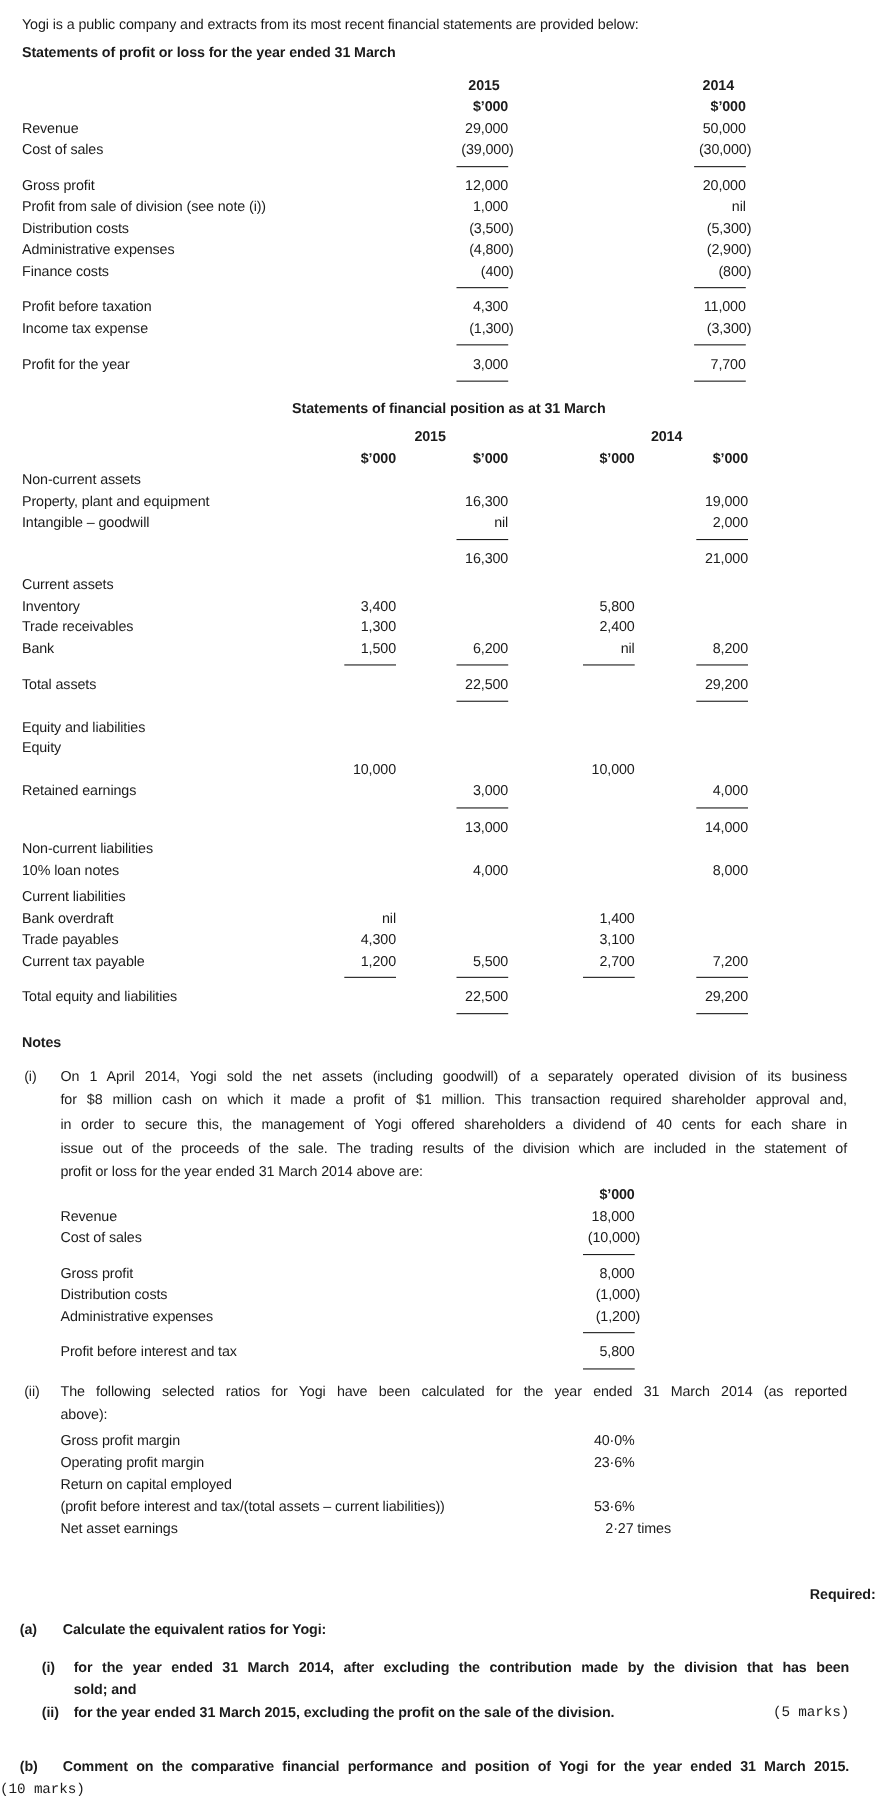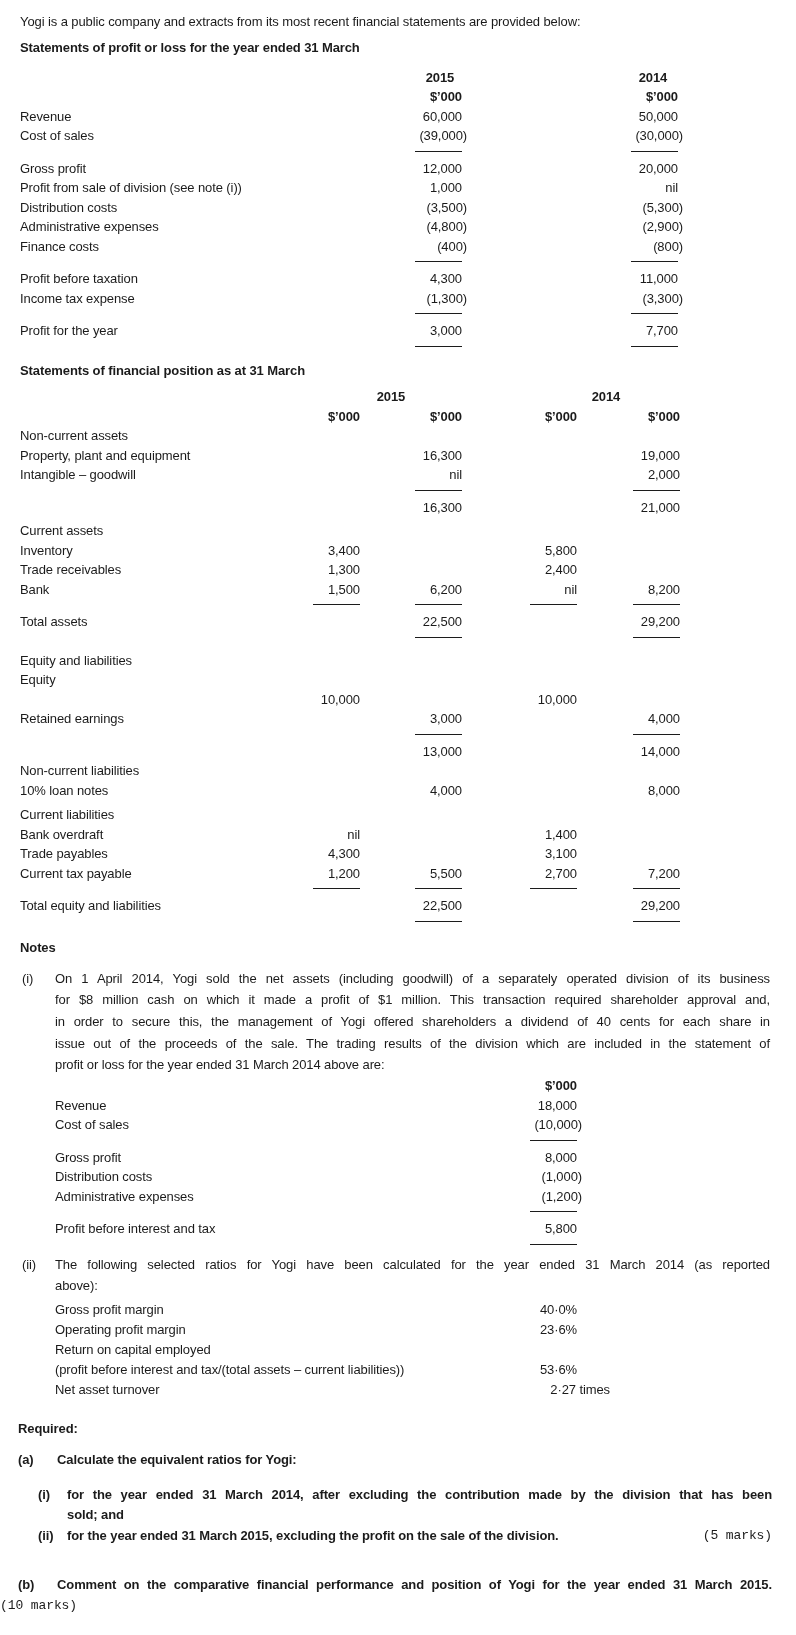--- a/index.html
+++ b/index.html
@@ -34,36 +34,36 @@
   .sofptbl{padding-left:20px;margin-top:7.5px;}
   .sofptbl .trow{grid-template-columns:280px 60px 102px 115px 103px;}
   .divtbl{margin-left:55px;margin-top:0;}
   .divtbl .trow{grid-template-columns:420px 102px;}
   .ratiotbl{margin:4.5px 0 0 55px;}
   .ratiotbl .trow{grid-template-columns:420px 102px;height:20px;line-height:20px;}
 
   
   .intro{margin:12px 0 0 20px;line-height:19px;}
   .pl-title{margin:7px 0 0 20px;line-height:19px;}
-  .sofp-title{margin:7px 0 0 20px;line-height:19px;}
+  .sofp-title{margin:7px 0 0 20px;line-height:19px;text-align:center;}
   .notes-h{margin:9px 0 0 20px;line-height:19.5px;}
 
   .note{display:flex;margin-left:22px;}
   .note .nmark{width:33px;flex:none;}
   .note .nbody{width:715px;flex:none;}
   .note-i{margin-top:10.5px;}
   .note-i .jline,.note-i .nmark{line-height:21.7px;}
   .note-ii{margin-top:2px;}
   .note-ii .jline,.note-ii .nmark{line-height:21px;}
 
   .jline{text-align:justify;text-align-last:justify;}
   .jline.last{text-align-last:auto;}
 
   
-  .required h2{margin:19px 0 0 18px;line-height:19.5px;}
+  .required h2{margin:40px 0 0 18px;line-height:19.5px;text-align:right;}
   .req-item,.req-sub{display:flex;font-weight:bold;}
   .req-item{margin:0 24px 0 18px;line-height:19.5px;}
   .req-item .rmark{width:39px;flex:none;}
   .req-sub{margin:0 24px 0 38px;line-height:20.5px;}
   .req-sub .rmark{width:29px;flex:none;}
   .req-item.a{margin-top:11px;}
   .req-sub.i{margin-top:15.5px;}
   .req-sub.i .rtext{flex:1;}
   .req-sub.ii .rtext{flex:none;}
   .req-item.b-item{margin-top:28.5px;line-height:20.5px;}
@@ -89,21 +89,21 @@
           <span class="val">$’000</span>
         </div>
       <div class="tcell">
           <span class="val">$’000</span>
         </div>
     </div>
     <div>
         <div class="trow">
           <div class="tlabel">Revenue</div>
           <div class="tcell">
-            <span class="val">60,000</span>
+            <span class="val">29,000</span>
           </div>
           <div class="tcell">
             <span class="val">50,000</span>
           </div>
         </div>
         <div class="trow">
           <div class="tlabel">Cost of sales</div>
           <div class="tcell">
             <span class="val paren">(39,000)</span>
           </div>
@@ -645,21 +645,21 @@
         <div class="tlabel">Return on capital employed</div>
         <div class="tcell"></div>
       </div>
       <div class="trow">
         <div class="tlabel">(profit before interest and tax/(total assets – current liabilities))</div>
         <div class="tcell">
           <span class="val">53·6%</span>
         </div>
       </div>
       <div class="trow">
-        <div class="tlabel">Net asset turnover</div>
+        <div class="tlabel">Net asset earnings</div>
         <div class="tcell">
           <span class="val wide">2·27 times</span>
         </div>
       </div>
     </div>
 </section>
 
 <section class="required">
   <h2>Required:</h2>
 

